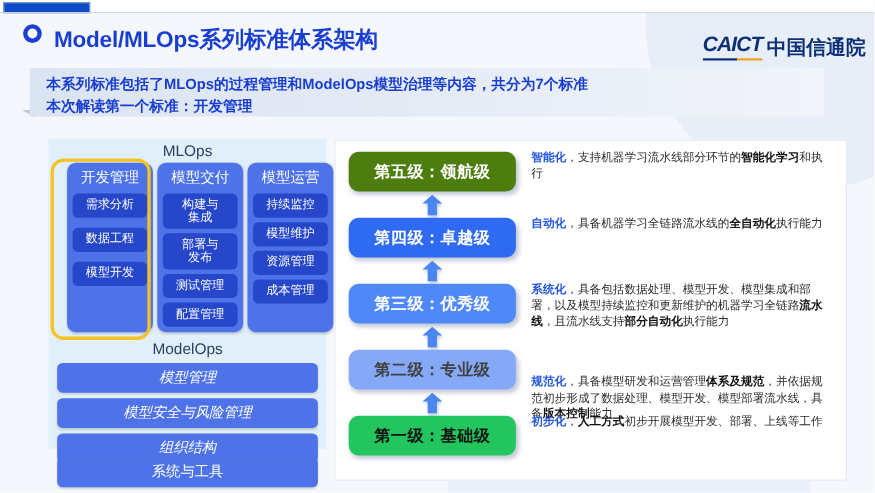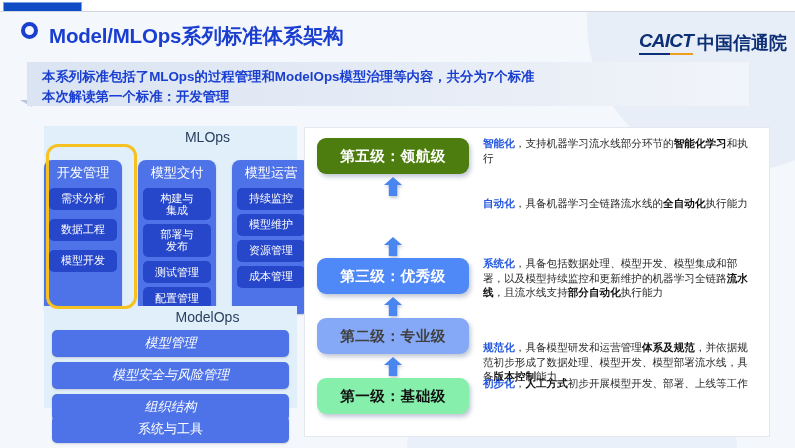--- a/index.html
+++ b/index.html
@@ -111,37 +111,36 @@
     font-size: 13.4px; font-weight: bold;
     line-height: 1.48;
     white-space: nowrap;
   }
 
   
   .left-panel {
     position: absolute; left: 44px; top: 126px;
     width: 253px; height: 316px;
     z-index: 5;
-    padding-left: 37px;
   }
   .mlops-zone {
     position: absolute; left: 0; top: 0;
     width: 253px; height: 180px;
     background: #e1effa;
   }
   .mlops-label, .modelops-label {
     position: absolute; width: 100%;
     text-align: center;
     color: #2a3f5f; font-size: 14px;
     font-family: "Liberation Sans", sans-serif;
   }
   .mlops-label { top: 3px; }
   .columns {
-    position: absolute; left: 0; top: 22px;
-    display: flex; gap: 16px; margin-top: 12px;
+    position: absolute; left: 17px; top: 22px;
+    display: flex; gap: 4px;
   }
   .col {
     width: 78px;
     background: #4e73e8;
     border-radius: 8px;
     padding: 4px 5px 5px 5px;
     display: flex; flex-direction: column; gap: 4px;
     box-shadow: 0 1px 2px rgba(0,0,0,0.18);
   }
   .col.tall { min-height: 152px; }
@@ -317,37 +316,40 @@
   </div>
 
   <div class="right-panel">
     <div class="levels" id="levels-col">
         <div class="level-row" style="top: 4px;">
           <div class="level-box" style="background: #4d7c0f; color: rgb(255, 255, 255);">第五级：领航级</div>
         </div>
         <div class="arrow-up" style="top: 43px;"><svg viewBox="0 0 20 19" width="20" height="19">
             <path d="M10 0 L19 8 L14.2 8 L14.2 19 L5.8 19 L5.8 8 L1 8 Z" fill="#4a86f0"></path>
           </svg></div>
+        <div class="level-row" style="top: 64px;">
+          <div class="level-box" style="background: rgb(47, 107, 242); color: rgb(255, 255, 255);">第四级：卓越级</div>
+        </div>
         <div class="arrow-up" style="top: 103px;"><svg viewBox="0 0 20 19" width="20" height="19">
             <path d="M10 0 L19 8 L14.2 8 L14.2 19 L5.8 19 L5.8 8 L1 8 Z" fill="#4a86f0"></path>
           </svg></div>
         <div class="level-row" style="top: 124px;">
           <div class="level-box" style="background: rgb(79, 136, 247); color: rgb(255, 255, 255);">第三级：优秀级</div>
         </div>
         <div class="arrow-up" style="top: 163px;"><svg viewBox="0 0 20 19" width="20" height="19">
             <path d="M10 0 L19 8 L14.2 8 L14.2 19 L5.8 19 L5.8 8 L1 8 Z" fill="#4a86f0"></path>
           </svg></div>
         <div class="level-row" style="top: 184px;">
           <div class="level-box" style="background: rgb(134, 169, 247); color: #404040;">第二级：专业级</div>
         </div>
         <div class="arrow-up" style="top: 223px;"><svg viewBox="0 0 20 19" width="20" height="19">
             <path d="M10 0 L19 8 L14.2 8 L14.2 19 L5.8 19 L5.8 8 L1 8 Z" fill="#4a86f0"></path>
           </svg></div>
         <div class="level-row" style="top: 244px;">
-          <div class="level-box" style="background: #86efac; color: rgb(17, 17, 17); font-family: Liberation Mono, monospace;">第一级：基础级</div>
+          <div class="level-box" style="background: #22c55e; color: rgb(17, 17, 17); font-family: Liberation Mono, monospace;">第一级：基础级</div>
         </div>
       </div>
     <div class="desc-col" id="desc-col">
         <div class="desc" style="top: 2px;"><span class="kw">智能化</span><span>，支持机器学习流水线部分环节的</span><span class="bd">智能化学习</span><span>和执行</span></div>
         <div class="desc" style="top: 62px;"><span class="kw">自动化</span><span>，具备机器学习全链路流水线的</span><span class="bd">全自动化</span><span>执行能力</span></div>
         <div class="desc" style="top: 122px;"><span class="kw">系统化</span><span>，具备包括数据处理、模型开发、模型集成和部署，以及模型持续监控和更新维护的机器学习全链路</span><span class="bd">流水线</span><span>，且流水线支持</span><span class="bd">部分自动化</span><span>执行能力</span></div>
         <div class="desc" style="top: 182px; margin-top: 24px;"><span class="kw">规范化</span><span>，具备模型研发和运营管理</span><span class="bd">体系及规范</span><span>，并依据规范初步形成了数据处理、模型开发、模型部署流水线，具备</span><span class="bd">版本控制</span><span>能力</span></div>
         <div class="desc" style="top: 242px;"><span class="kw">初步化</span><span>，</span><span class="bd">人工方式</span><span>初步开展模型开发、部署、上线等工作</span></div>
       </div>
   </div>

